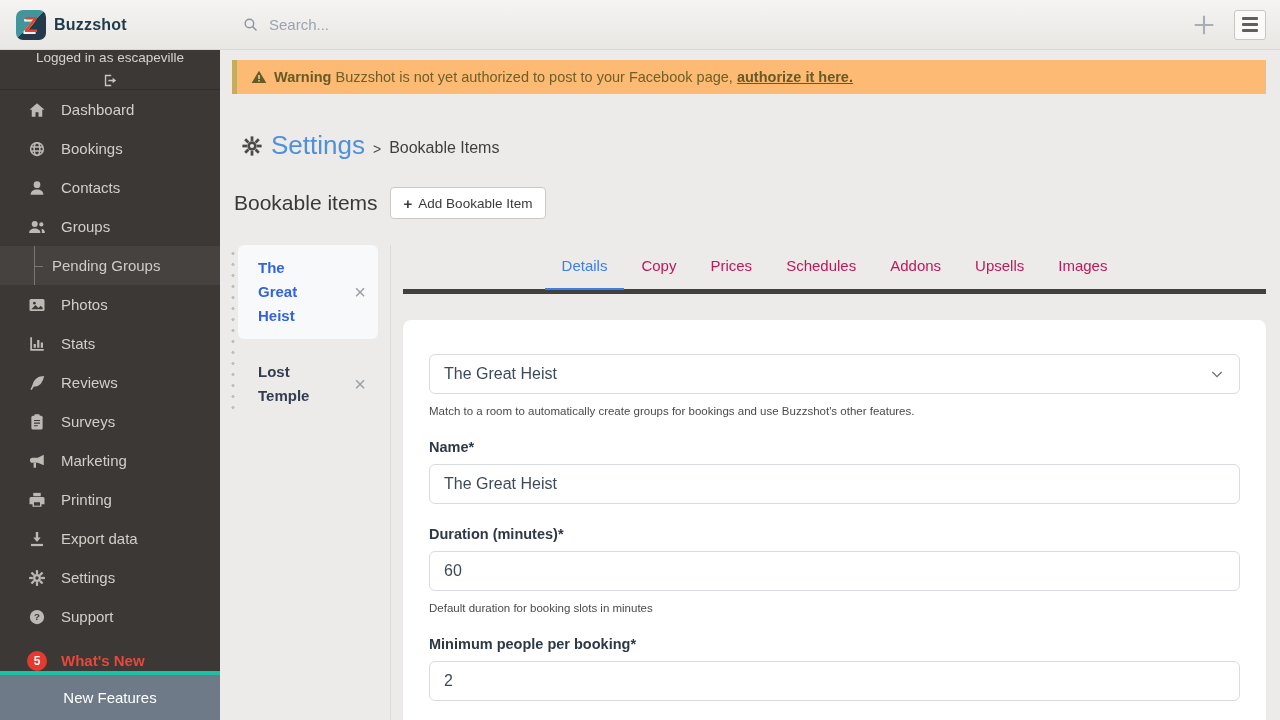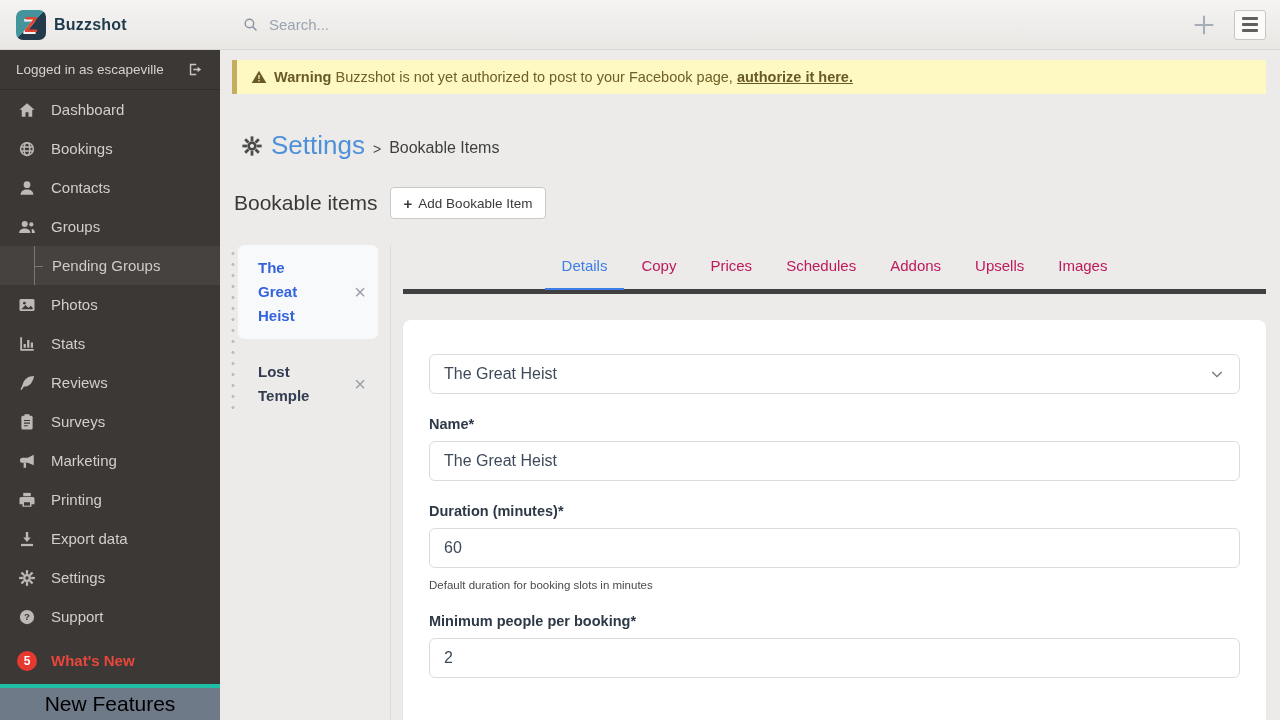--- a/index.html
+++ b/index.html
@@ -25,42 +25,42 @@
   .plus-btn { color:#A8AEB8; width:28px; height:28px; cursor:pointer; }
   .menu-btn { width:32px; height:30px; background:#FBFAF9; border:1px solid #C8C6C2;
     border-radius:3px; display:flex; flex-direction:column; justify-content:center;
     align-items:center; gap:3px; cursor:pointer; }
   .menu-btn i { display:block; width:16px; height:3px; background:#5F5F5F; border-radius:1px; }
 
   
   .sidebar { position:absolute; top:50px; left:0; width:220px; bottom:0;
     background:#3C3835; z-index:4; }
   .logged-row { height:40px; display:flex; align-items:center; justify-content:space-between;
-    padding:0 16px; color:#D6D3CE; font-size:13.5px; border-bottom:1px solid rgba(0,0,0,.18); }
+    padding:0 16px; color:#D6D3CE; font-size:13.5px; border-bottom:1px solid rgba(0,0,0,.18);flex-direction:column; }
   .logged-row .out-ic { color:#C9C5C0; width:17px; height:17px; cursor:pointer; }
-  .nav-item { height:39px; display:flex; align-items:center; gap:13px; padding-left:16px;
+  .nav-item { height:39px; display:flex; align-items:center; gap:13px; padding-left:26px;
     color:#D2CFCA; font-size:15px; cursor:pointer; position:relative; }
   .nav-ic { width:22px; height:18px; display:flex; align-items:center; justify-content:center;
     color:#BDB9B4; flex:none; }
   .nav-ic svg { width:18px; height:18px; }
   .nav-item.sub { background:#464240; padding-left:52px; color:#CFCCC7; }
   .nav-item.sub::before { content:""; position:absolute; left:34px; top:0; bottom:0;
     width:1px; background:#7A7672; }
   .nav-item.sub::after { content:""; position:absolute; left:34px; top:50%; width:9px;
     height:1px; background:#7A7672; }
   .nav-item.danger { color:#E8473C; font-weight:bold; margin-top:5px; }
   .badge { width:20px; height:20px; border-radius:50%; background:#E6392F; color:#fff;
     font-size:12px; font-weight:bold; display:flex; align-items:center; justify-content:center; }
-  .new-features { position:absolute; left:0; right:0; bottom:0; height:36px;
-    background:#6F7A89; border-top:4px solid #1DBFA5; color:#000000; font-size:21px;
+  .new-features { position:absolute; left:0; right:0; bottom:0; height:49px;
+    background:#6F7A89; border-top:4px solid #1DBFA5; color:#ffffff; font-size:15px;
     display:flex; align-items:center; justify-content:center; cursor:pointer; }
 
   
   .main { position:absolute; left:220px; top:50px; right:0; bottom:0; overflow:hidden; }
-  .banner { margin:10px 14px 0 12px; background:#fef9c3; border-left:5px solid #C5AC5F;
+  .banner { margin:10px 14px 0 12px; background:#fdba74; border-left:5px solid #C5AC5F;
     padding:9px 14px; font-size:14.5px; color:#6E6026; display:flex; align-items:center; gap:7px; }
   .banner b { color:#685A24; }
   .banner .warn-ic { width:16px; height:16px; color:#685A24; flex:none; }
   .banner a { color:#685A24; font-weight:bold; text-decoration:underline; cursor:pointer; }
 
   .breadcrumb { margin:36px 0 0 21px; display:flex; align-items:center; gap:8px; }
   .breadcrumb .gear-ic { width:22px; height:22px; color:#4A4A4A; }
   .bc-section { font-size:26px; color:#4E90D9; cursor:pointer; font-weight:300; }
   .bc-sep { font-size:14px; color:#4A4A4A; margin-top:6px; }
   .bc-page { font-size:16px; color:#3F3F3F; margin-top:4px; }
@@ -353,20 +353,21 @@
 
       <div class="form-card">
 
         <div class="field">
           <div class="control select-box">
             <span>The Great Heist</span>
             <svg class="chev" viewBox="0 0 24 24">
               <path d="M5 9l7 7 7-7" fill="none" stroke="currentColor" stroke-width="2"></path>
               </svg>
           </div>
+          <div class="help">Match to a room to automatically create groups for bookings and use Buzzshot's other features.</div>
         </div>
 
         <div class="field">
           <label>Name*</label>
           <input class="control" value="The Great Heist" style="">
         </div>
 
         <div class="field">
           <label>Duration (minutes)*</label>
           <input class="control" value="60" style="">

